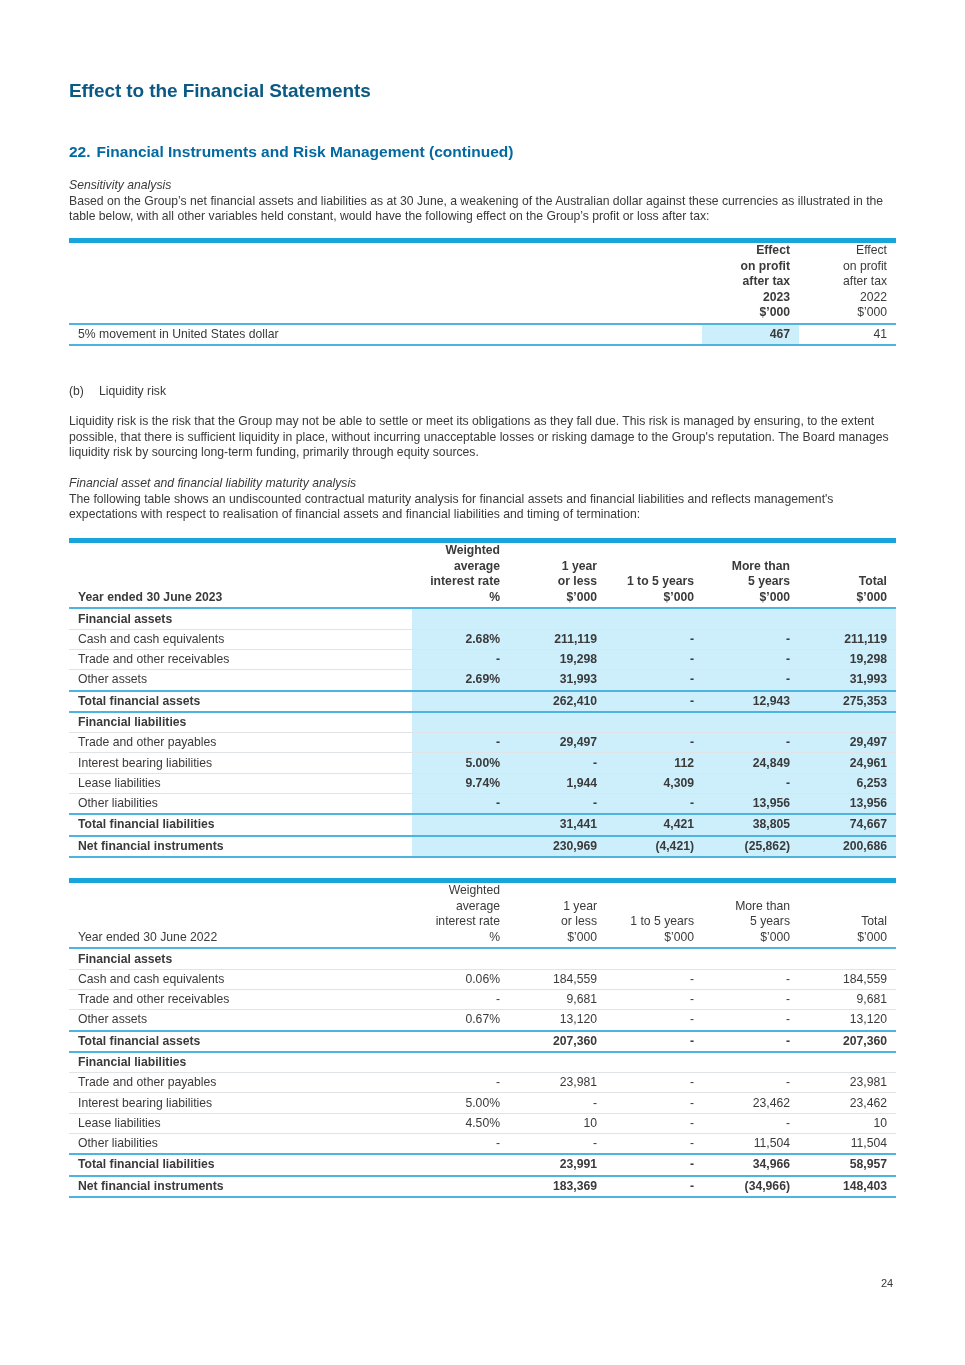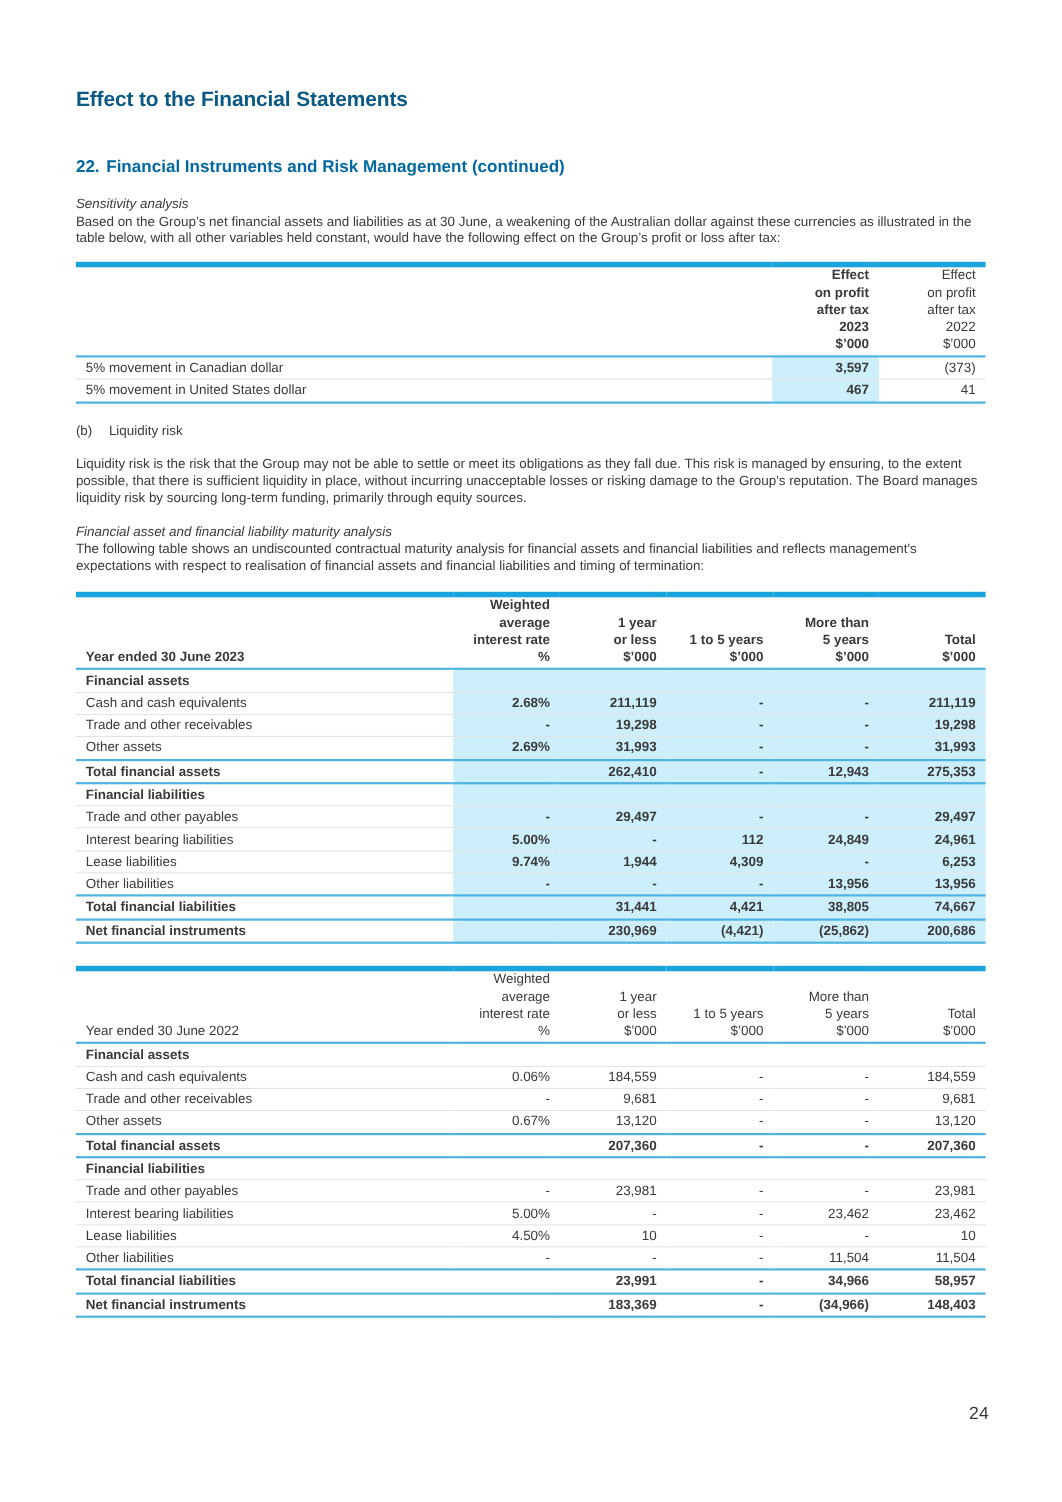--- a/index.html
+++ b/index.html
@@ -36,21 +36,21 @@
   .num-c { text-align: right; }
   .label-c { text-align: left; }
   .row td { border-bottom: 1px solid #e1e4e6; }
   .row.total td { border-bottom: 2px solid #4fb3e0; font-weight: bold; }
   .row.before-total td { border-bottom: 2px solid #4fb3e0; }
   .row.group td.label-c { font-weight: bold; }
   .hl { background: #cdeffc; }
   .bold { font-weight: bold; }
 
   .sens th.b { font-weight: bold; }
-  .page-num { position: absolute; left: 881px; top: 1277px; font-size: 16px; color: #3a3a3a; }
+  .page-num { position: absolute; left: 881px; top: 1277px; font-size: 11px; color: #3a3a3a; }
 </style>
 </head>
 <body>
 
 <div class="page">
   <div class="doc-title">Effect to the Financial Statements</div>
   <div class="section-title">
     <span class="num">22.</span><span>Financial Instruments and Risk Management (continued)</span>
   </div>
 
@@ -76,25 +76,20 @@
         <div>$’000</div>
       </th>
       <th>
         <div>Effect</div>
         <div>on profit</div>
         <div>after tax</div>
         <div>2022</div>
         <div>$’000</div>
       </th>
     </tr>
-    <tr class="row">
-      <td class="label-c">5% movement in Canadian dollar</td>
-      <td class="num-c hl bold">3,597</td>
-      <td class="num-c">(373)</td>
-    </tr>
     <tr class="row" style="border-bottom:2px solid #4fb3e0;">
       <td class="label-c" style="border-bottom:2px solid #4fb3e0;">5% movement in United States dollar</td>
       <td class="num-c hl bold" style="border-bottom:2px solid #4fb3e0;">467</td>
       <td class="num-c" style="border-bottom:2px solid #4fb3e0;margin-left:16px;">41</td>
     </tr>
   </tbody>
     </table>
 
   <div class="subhead" style="top:384px;">
     <span class="lbl">(b)</span><span>Liquidity risk</span>

